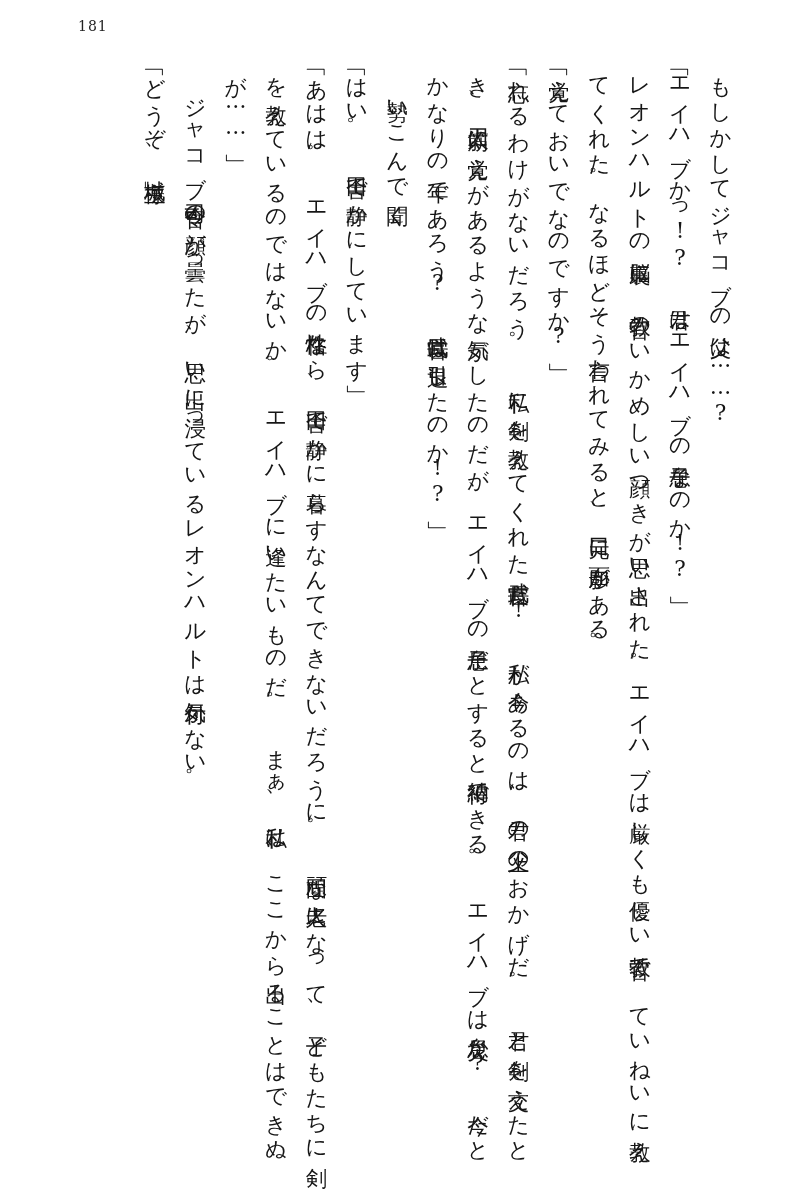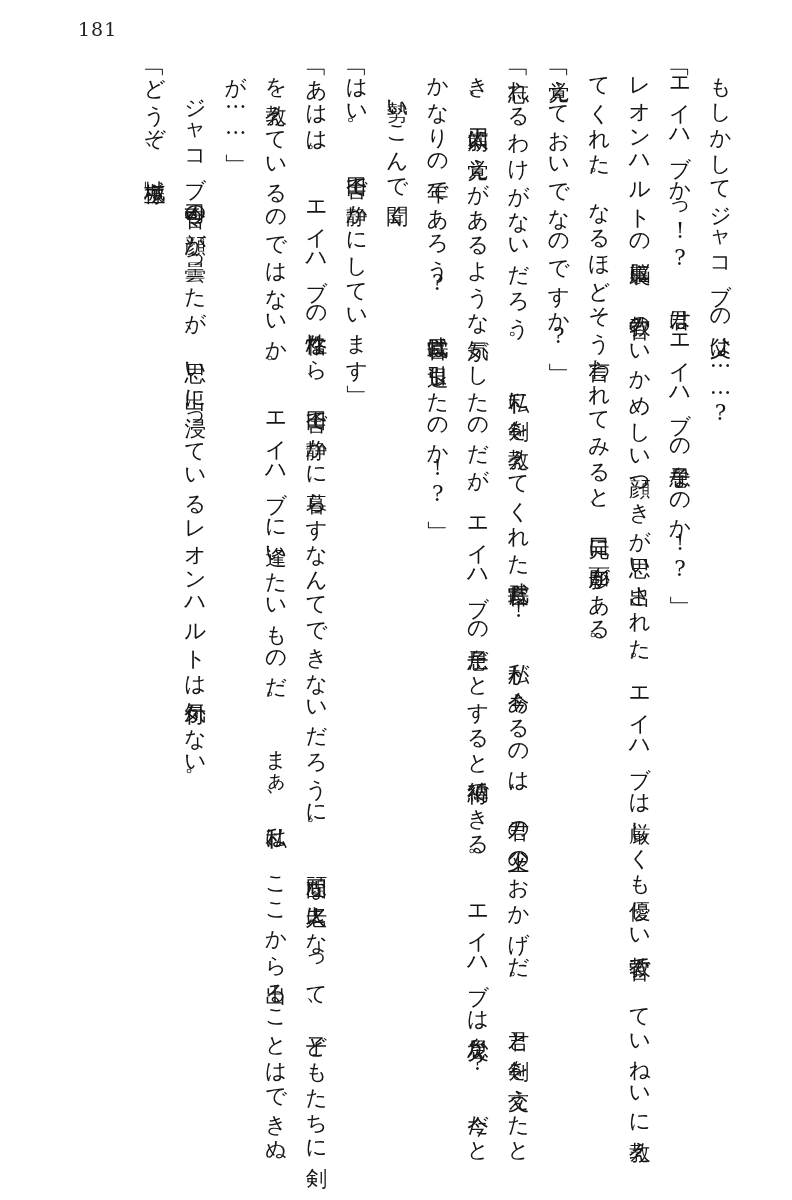--- a/index.html
+++ b/index.html
@@ -21,21 +21,21 @@
     width: 792px;
     height: 1200px;
     box-sizing: border-box;
   }
 
   
   .page-number {
     position: absolute;
     top: 18px;
     left: 78px;
-    font-size: 19px;
+    font-size: 14px;
     font-family: "DejaVu Serif", "Liberation Serif", serif;
     letter-spacing: 1px;
     color: #222;
   }
 
   
   .vertical-text {
     position: absolute;
     top: 62px;
     right: 52px;

